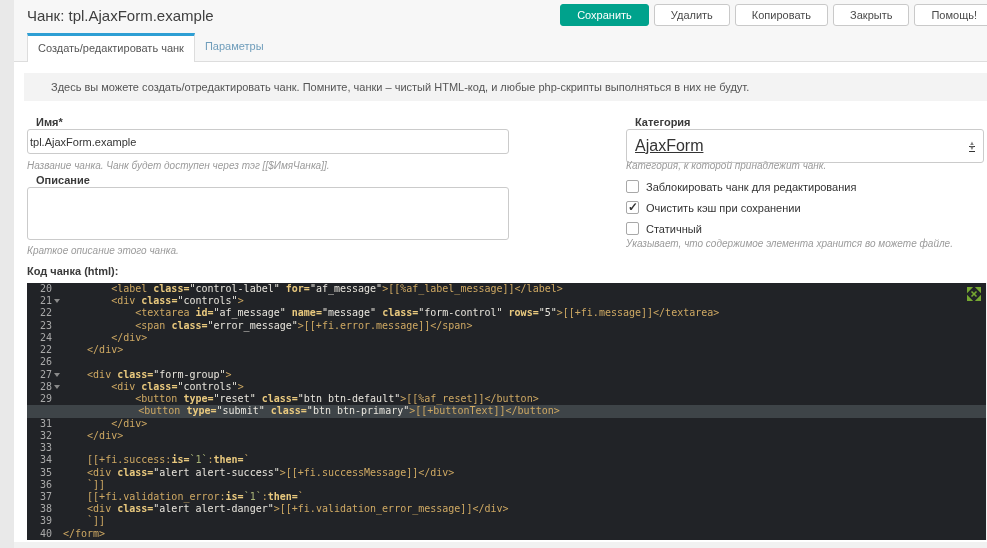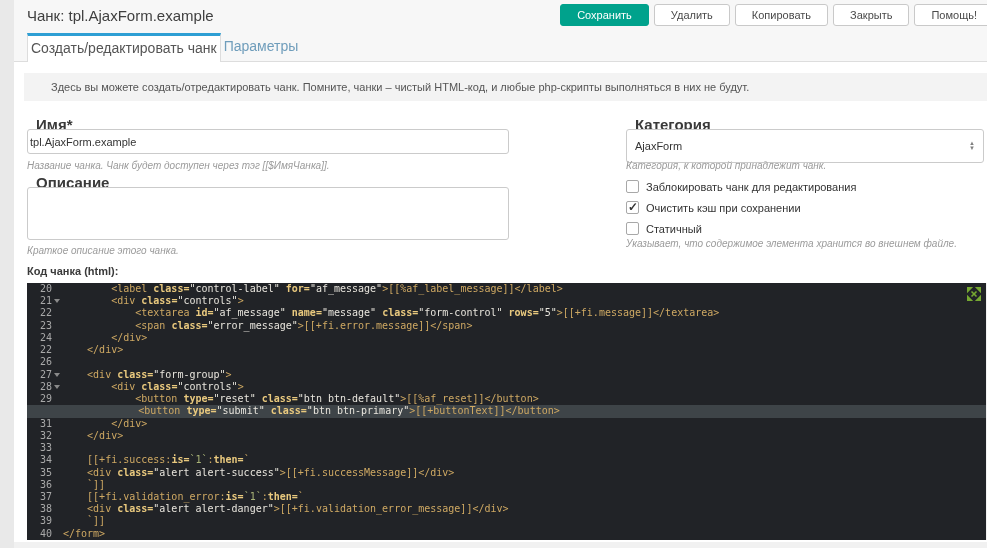--- a/index.html
+++ b/index.html
@@ -12,37 +12,37 @@
   .title { position:absolute; left:13px; top:7px; font-size:15px; color:#3f3f3f; }
   .toolbar { position:absolute; right:7px; top:4px; display:flex; gap:5px; }
   .btn { height:22px; padding:0 16px; font-size:11px; line-height:20px; background:#fff;
          border:1px solid #c9c9c9; border-radius:3px; color:#4a4a4a; cursor:pointer;
          font-family:"Liberation Sans", sans-serif; }
   .btn.primary { background:var(--teal,#00a28c); border-color:var(--teal,#00a28c); color:#fff; }
 
   
   .tabbar { position:absolute; top:33px; left:0; right:0; height:29px; background:#f7f7f7;
             border-bottom:1px solid #ddd; padding-left:13px; display:flex; align-items:flex-end; }
-  .tab { padding:0 3px; font-size:14px; color:#6f9dbb; line-height:26px; height:28px; cursor:pointer; }
+  .tab { padding:0 10px; font-size:11px; color:#6f9dbb; line-height:26px; height:28px; cursor:pointer; }
   .tab.active { background:#fff; border-top:3px solid var(--tabblue,#2e9fd4);
                 border-left:1px solid #ddd; border-right:1px solid #ddd;
                 height:29px; margin-bottom:-1px; line-height:24px; color:#555; }
 
   
   .infobox { position:absolute; left:10px; right:10px; top:73px; height:28px; background:#f3f3f3;
              font-size:11px; color:#555; line-height:28px; padding-left:27px; }
 
   
-  .lbl { position:absolute; font-size:15px; font-weight:bold; color:#3a3a3a;padding-left:9px; }
+  .lbl { position:absolute; font-size:11px; font-weight:bold; color:#3a3a3a;padding-left:9px; }
   .help { position:absolute; font-size:10px; font-style:italic; color:#9b9b9b; }
   .input, .txtarea { position:absolute; border:1px solid #cbcbcb; border-radius:3px; background:#fff;
            font-size:11px; color:#333; padding:0 2px; font-family:"Liberation Sans", sans-serif; }
   .txtarea { resize:none; padding-top:4px; }
   .select { position:absolute; border:1px solid #cbcbcb; border-radius:3px; background:#fff;
-            display:flex; align-items:center; padding:16px 8px; font-size:11px; color:#333; cursor:pointer; }
+            display:flex; align-items:center; padding:16px 8px; font-size:16px; color:#333; cursor:pointer;text-decoration:underline; }
   .arrows { margin-left:auto; display:flex; flex-direction:column; align-items:center;
             color:#808080; font-size:6px; line-height:5px; }
   .arrows::before { content:"▲"; display:block; }
   .arrows::after  { content:"▼"; display:block; }
 
   .cbgroup { position:absolute; left:612px; top:178px; width:360px; }
   .cbrow { display:flex; align-items:flex-end; gap:7px; height:15px; margin-bottom:6px; cursor:pointer; }
   .cb { width:13px; height:13px; border:1px solid #a8a8a8; border-radius:2px; background:#fff;
         position:relative; flex:0 0 13px; }
   .cb.checked::after { content:"✓"; position:absolute; left:1px; top:-2px; font-size:12px;
@@ -130,21 +130,21 @@
         <span class="cblabel">Заблокировать чанк для редактирования</span>
       </div>
       <div class="cbrow">
         <span class="cb checked"></span>
         <span class="cblabel">Очистить кэш при сохранении</span>
       </div>
       <div class="cbrow">
         <span class="cb"></span>
         <span class="cblabel">Статичный</span>
       </div>
-      <div class="cbhelp">Указывает, что содержимое элемента хранится во внешнем файле.</div>
+      <div class="cbhelp">Указывает, что содержимое элемента хранится во можете файле.</div>
     </div>
 
   <div class="codelbl">Код чанка (html):</div>
   <div class="editor" style="--ed-bg: #212327; --gut: #a9a9a9; --base: #cfa963; --attr: #e9c97e; --str: #e8e5dd; --tick: #a9b377; --act: #3e4448;">
     <div class="gutter">
         <div class="gnum">20</div>
         <div class="gnum">21<span class="fold"></span></div>
         <div class="gnum">22</div>
         <div class="gnum">23</div>
         <div class="gnum">24</div>

